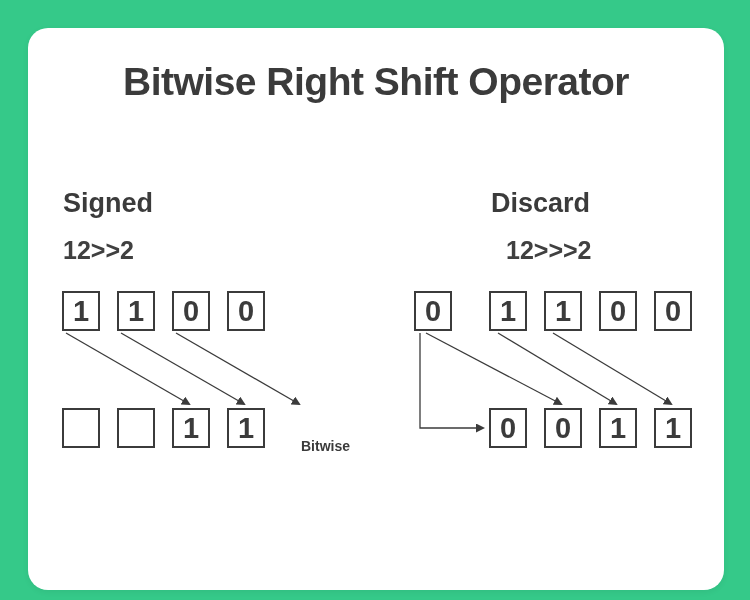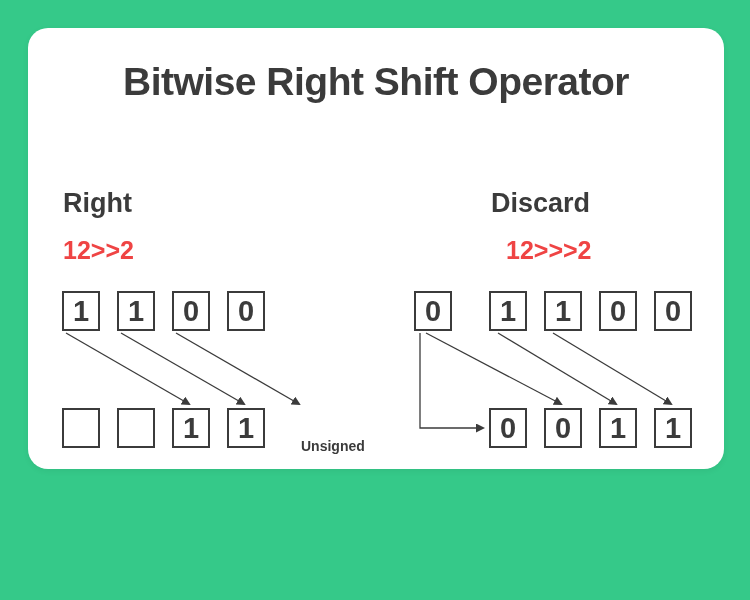--- a/index.html
+++ b/index.html
@@ -11,21 +11,21 @@
     height: 600px;
     background: #35c989;
     font-family: "Liberation Sans", sans-serif;
     overflow: hidden;
   }
   #card {
     position: absolute;
     left: 28px;
     top: 28px;
     width: 696px;
-    height: 441px;
+    height: 562px;
     background: #ffffff;
     border-radius: 20px;
     box-shadow: 0 2px 6px rgba(0,0,0,0.06);
   }
   #page-title {
     position: absolute;
     left: 0;
     top: 32px;
     width: 696px;
     text-align: center;
@@ -39,21 +39,21 @@
     position: absolute;
     font-size: 27px;
     font-weight: bold;
     color: #3b3b3b;
     white-space: nowrap;
   }
   .col-expr {
     position: absolute;
     font-size: 25px;
     font-weight: bold;
-    color: #ef4444;
+    color: #404040;
     white-space: nowrap;
   }
   #signed-heading  { left: 35px;  top: 160px; }
   #signed-expr     { left: 35px;  top: 208px; }
   #unsigned-heading{ left: 463px; top: 160px; }
   #unsigned-expr   { left: 478px; top: 208px; }
 
   .bit-box {
     position: absolute;
     width: 38px;
@@ -89,34 +89,34 @@
     pointer-events: none;
   }
 </style>
 </head>
 <body style="background: rgb(53, 201, 137);">
 
 <div id="card">
 
   <div id="page-title">Bitwise Right Shift Operator</div>
 
-  <div class="col-heading" id="signed-heading">Right</div>
+  <div class="col-heading" id="signed-heading">Signed</div>
   <div class="col-expr" id="signed-expr">12&gt;&gt;2</div>
 
   <div class="bit-box" style="left:34px;  top:263px;">1</div>
   <div class="bit-box" style="left:89px;  top:263px;">1</div>
   <div class="bit-box" style="left:144px; top:263px;">0</div>
   <div class="bit-box" style="left:199px; top:263px;">0</div>
 
   <div class="bit-box empty" style="left:34px;  top:380px;"></div>
   <div class="bit-box empty" style="left:89px;  top:380px;"></div>
   <div class="bit-box" style="left:144px; top:380px;">1</div>
   <div class="bit-box" style="left:199px; top:380px;">1</div>
 
-  <div id="discard-label">Unsigned</div>
+  <div id="discard-label">Bitwise</div>
 
   <div class="col-heading" id="unsigned-heading">Discard</div>
   <div class="col-expr" id="unsigned-expr">12&gt;&gt;&gt;2</div>
 
   <div class="bit-box" style="left:386px; top:263px;">0</div>
   <div class="bit-box" style="left:461px; top:263px;">1</div>
   <div class="bit-box" style="left:516px; top:263px;">1</div>
   <div class="bit-box" style="left:571px; top:263px;">0</div>
   <div class="bit-box" style="left:626px; top:263px;">0</div>
 

